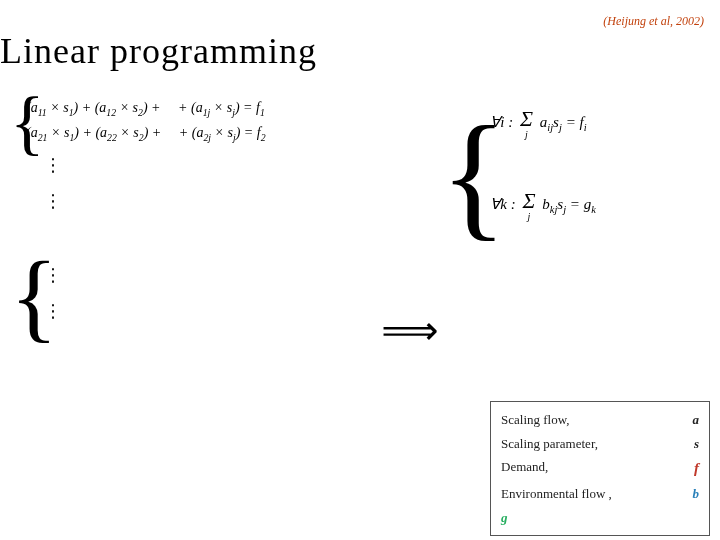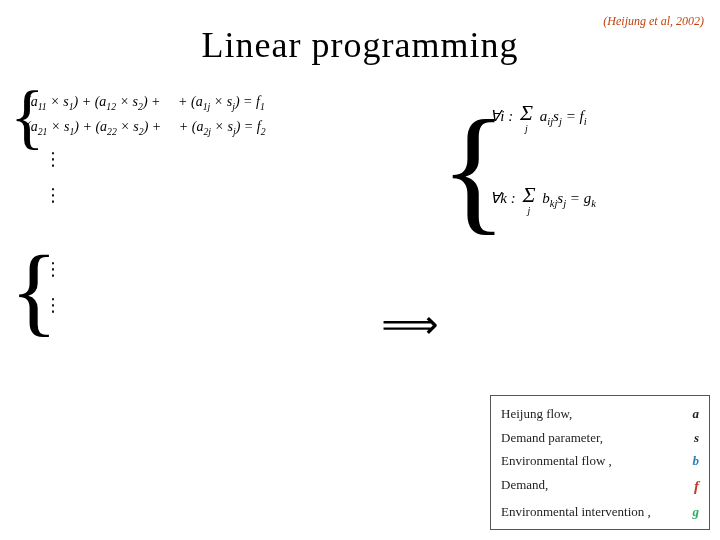--- a/index.html
+++ b/index.html
@@ -6,24 +6,24 @@
     body {
       width: 720px;
       height: 540px;
       background: #fff;
       font-family: 'Times New Roman', Times, serif;
       overflow: hidden;
       position: relative;
     }
 
     .page-title {
-      text-align: center;
+      text-align: left;
       font-size: 36px;
       font-weight: normal;
-      padding-top: 24px;
+      padding-top: 30px;
       letter-spacing: 1px;
     }
 
     .citation {
       position: absolute;
       top: 14px;
       right: 16px;
       font-size: 12px;
       font-style: italic;
       color: #c2410c;
@@ -245,34 +245,33 @@
             <span class="sum-symbol">Σ</span>
             <span class="sum-subscript"><i>j</i></span>
           </span>
           <i>b</i><sub><i>kj</i></sub><i>s</i><sub><i>j</i></sub> = <i>g</i><sub><i>k</i></sub>
         </div>
       </div>
     </div>
 
     <div class="legend-box">
       <div class="legend-row">
-        <span class="legend-key">Heijung flow,</span>
+        <span class="legend-key">Scaling flow,</span>
         <span class="legend-val-a"><i>a</i></span>
       </div>
       <div class="legend-row">
-        <span class="legend-key">Demand parameter,</span>
+        <span class="legend-key">Scaling parameter,</span>
         <span class="legend-val-s"><i>s</i></span>
+      </div>
+      <div class="legend-row">
+        <span class="legend-key">Demand,</span>
+        <span class="legend-val-f"><i>f</i></span>
       </div>
       <div class="legend-row">
         <span class="legend-key">Environmental flow ,</span>
         <span class="legend-val-b"><i>b</i></span>
       </div>
       <div class="legend-row">
-        <span class="legend-key">Demand,</span>
-        <span class="legend-val-f"><i>f</i></span>
-      </div>
-      <div class="legend-row">
-        <span class="legend-key">Environmental intervention ,</span>
         <span class="legend-val-g"><i>g</i></span>
       </div>
     </div>
   </div>
 </div>
 
 </body></html>

